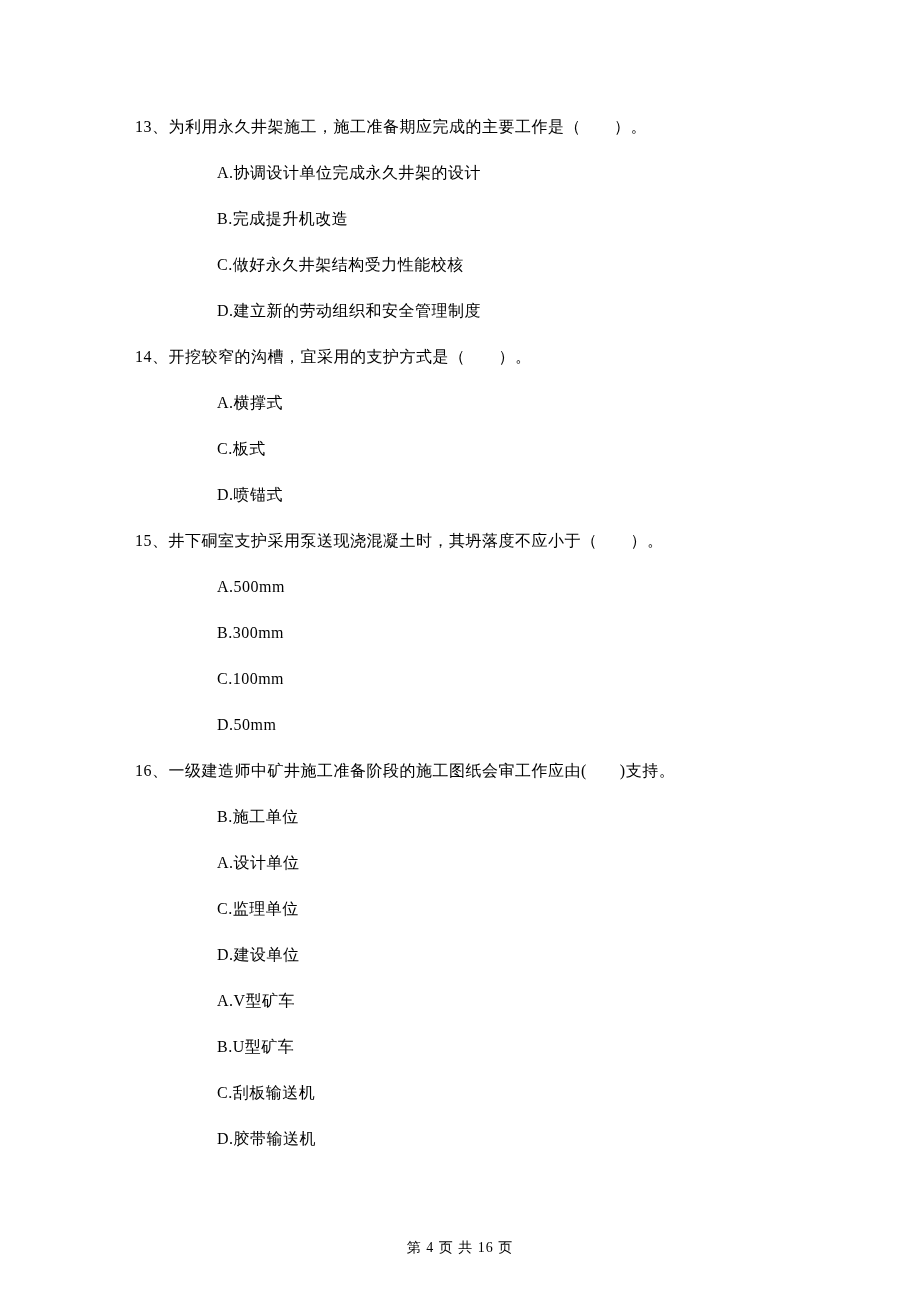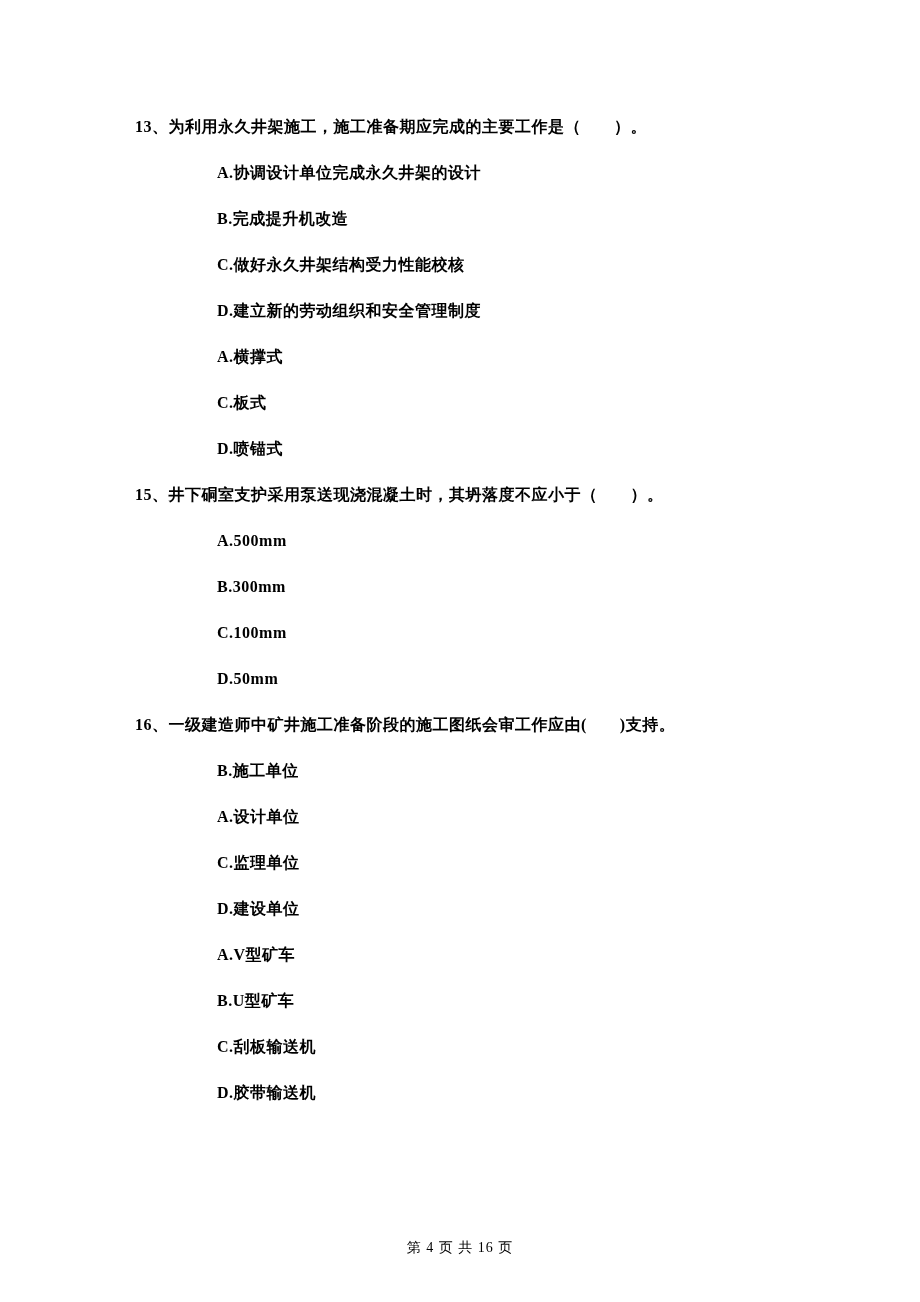--- a/index.html
+++ b/index.html
@@ -12,21 +12,20 @@
       position: relative;
       color: #000;
       font-size: 16px;
       line-height: 1.5;
     }
     .page {
       padding: 115px 135px 0 135px;
     }
     .question {
       margin-bottom: 5px;
-      font-weight: bold;
     }
     .q-stem {
       margin-bottom: 22px;
       letter-spacing: 0.5px;
     }
     .options {
       padding-left: 38px;
     }
     .option {
       margin-bottom: 22px;
@@ -52,20 +51,21 @@
     <div class="q-stem"><span>13、</span><span>为利用永久井架施工，施工准备期应完成的主要工作是（　　）。</span></div>
     <div class="options">
       <div class="option">A.协调设计单位完成永久井架的设计</div>
       <div class="option">B.完成提升机改造</div>
       <div class="option">C.做好永久井架结构受力性能校核</div>
       <div class="option">D.建立新的劳动组织和安全管理制度</div>
     </div>
   </div>
 
   <div class="question">
+    <div class="q-stem"><span>14、</span><span>开挖较窄的沟槽，宜采用的支护方式是（　　）。</span></div>
     <div class="options">
       <div class="option">A.横撑式</div>
       <div class="option">C.板式</div>
       <div class="option">D.喷锚式</div>
     </div>
   </div>
 
   <div class="question">
     <div class="q-stem"><span>15、</span><span>井下硐室支护采用泵送现浇混凝土时，其坍落度不应小于（　　）。</span></div>
     <div class="options">

